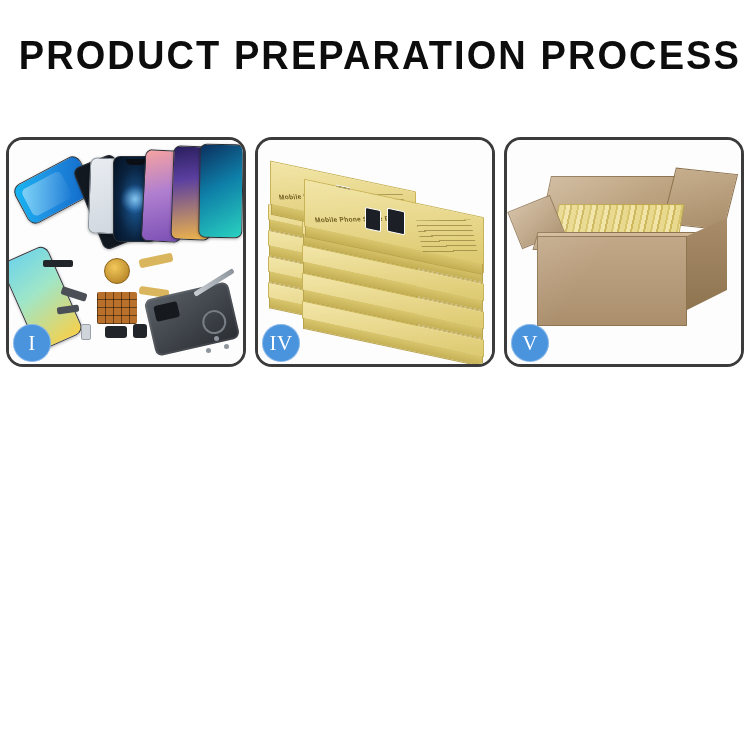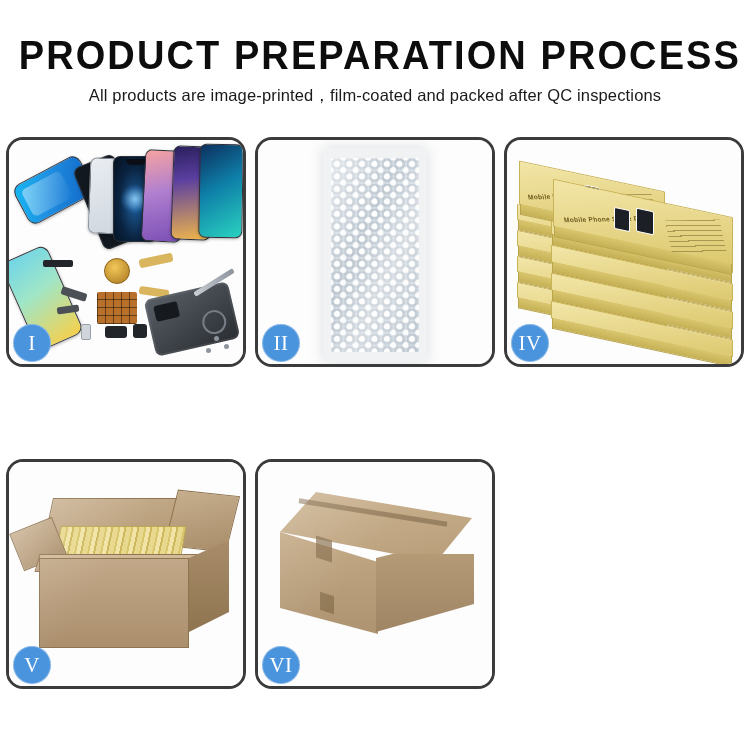--- a/index.html
+++ b/index.html
@@ -240,21 +240,20 @@
   .hl { position:absolute; inset:0; pointer-events:none;
     background: linear-gradient(125deg, rgba(255,255,255,.22) 0%, rgba(255,255,255,0) 45%); }
 </style>
 </head>
 <body>
 
 <div id="page">
 
   <div class="header">
     <div class="title">PRODUCT PREPARATION PROCESS</div>
-    <div class="subtitle">All products are image-printed，film-coated and packed after QC inspections</div>
   </div>
 
   <div class="grid">
 
     <div class="panel">
       <div class="panel-inner">
         <div class="scene">
           <div class="ph ph-a"></div>
           <div class="ph ph-b"></div>
           <div class="ph ph-c"></div>
@@ -277,28 +276,20 @@
           <div class="housing"></div>
           <div class="tweezer"></div>
           <div class="screw" style="right:24px;top:196px;"></div>
           <div class="screw" style="right:14px;top:204px;"></div>
           <div class="screw" style="right:32px;top:208px;"></div>
         </div>
       </div>
       <div class="badge">I</div>
     </div>
 
-    <div class="panel">
-      <div class="panel-inner">
-        <div class="bubblewrap">
-          <div class="bubbles"></div>
-        </div>
-      </div>
-      <div class="badge">II</div>
-    </div>
 
 
     <div class="panel">
       <div class="panel-inner">
         <div class="stack">
 
           <div class="sbox" style="left:2px;top:62px;width:150px;height:16px;transform:skewY(12deg);">
               <div class="top"></div>
               <div class="side"></div>
             </div>
@@ -363,29 +354,15 @@
           <div class="flap flap-left"></div>
           <div class="flap flap-front"></div>
           <div class="carton-side"></div>
           <div class="carton-body"></div>
           <div class="hl"></div>
         </div>
       </div>
       <div class="badge">V</div>
     </div>
 
-    <div class="panel">
-      <div class="panel-inner">
-        <div class="scene">
-          <div class="c6-top"></div>
-          <div class="c6-left"></div>
-          <div class="c6-right"></div>
-          <div class="c6-seam"></div>
-          <div class="tape tape-a"></div>
-          <div class="tape tape-b"></div>
-          <div class="hl"></div>
-        </div>
-      </div>
-      <div class="badge">VI</div>
-    </div>
 
   </div>
 </div>
 
 </body></html>

